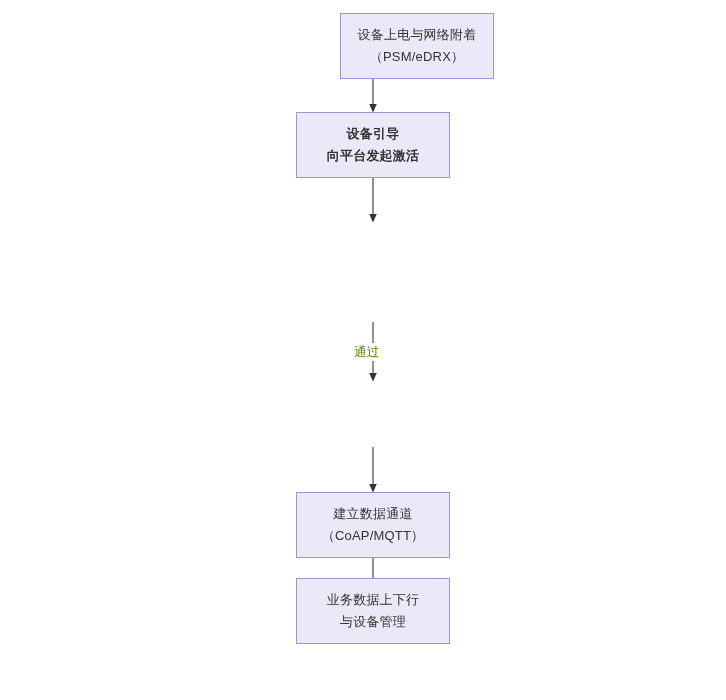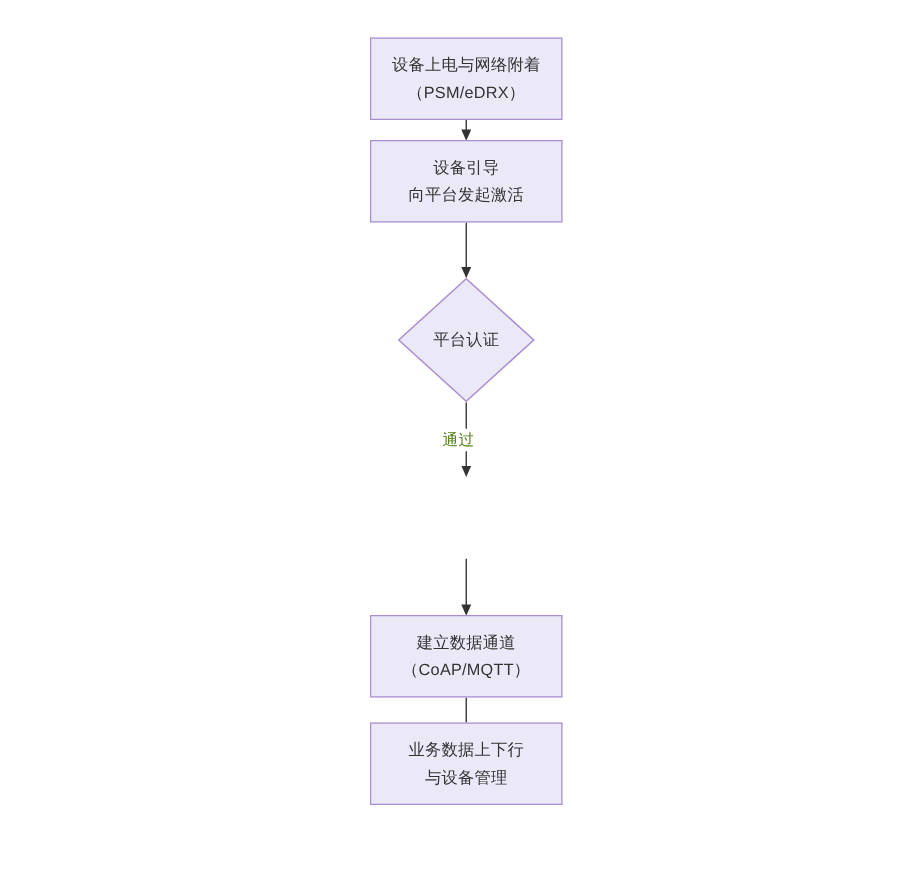--- a/index.html
+++ b/index.html
@@ -100,32 +100,26 @@
 
     <line x1="373" y1="178" x2="373" y2="221" stroke="#333333" stroke-width="1.1" marker-end="url(#arrowhead)"></line>
 
     <line x1="373" y1="322" x2="373" y2="380" stroke="#333333" stroke-width="1.1" marker-end="url(#arrowhead)"></line>
 
     <line x1="373" y1="447" x2="373" y2="491" stroke="#333333" stroke-width="1.1" marker-end="url(#arrowhead)"></line>
 
     <line x1="373" y1="558" x2="373" y2="600" stroke="#333333" stroke-width="1.1" marker-end="url(#arrowhead)"></line>
   </svg>
 
-  <div class="node node-process" style="top:30px;">设备上电与网络附着
+  <div class="node node-process" style="top:13px;margin-left:44px;">设备上电与网络附着
 （PSM/eDRX）</div>
 
-  <div class="node node-process" style="top:112px;">设备引导
+  <div class="node node-process" style="top:112px;font-weight:bold;">设备引导
 向平台发起激活</div>
 
-  <div class="diamond-wrap">
-    <svg width="110" height="100" viewBox="0 0 110 100" xmlns="http://www.w3.org/2000/svg">
-      <polygon points="55,1 109,50 55,99 1,50" fill="#ebe8f8" stroke="#a98fd0" stroke-width="1.2"></polygon>
-    </svg>
-    <div class="diamond-label">平台认证</div>
-  </div>
 
   <div class="edge-label" style="left:351px; top:343px;">通过</div>
 
 
   <div class="node node-process" style="top:492px;">建立数据通道
 （CoAP/MQTT）</div>
 
   <div class="node node-process" style="top:578px;">业务数据上下行
 与设备管理</div>
 

